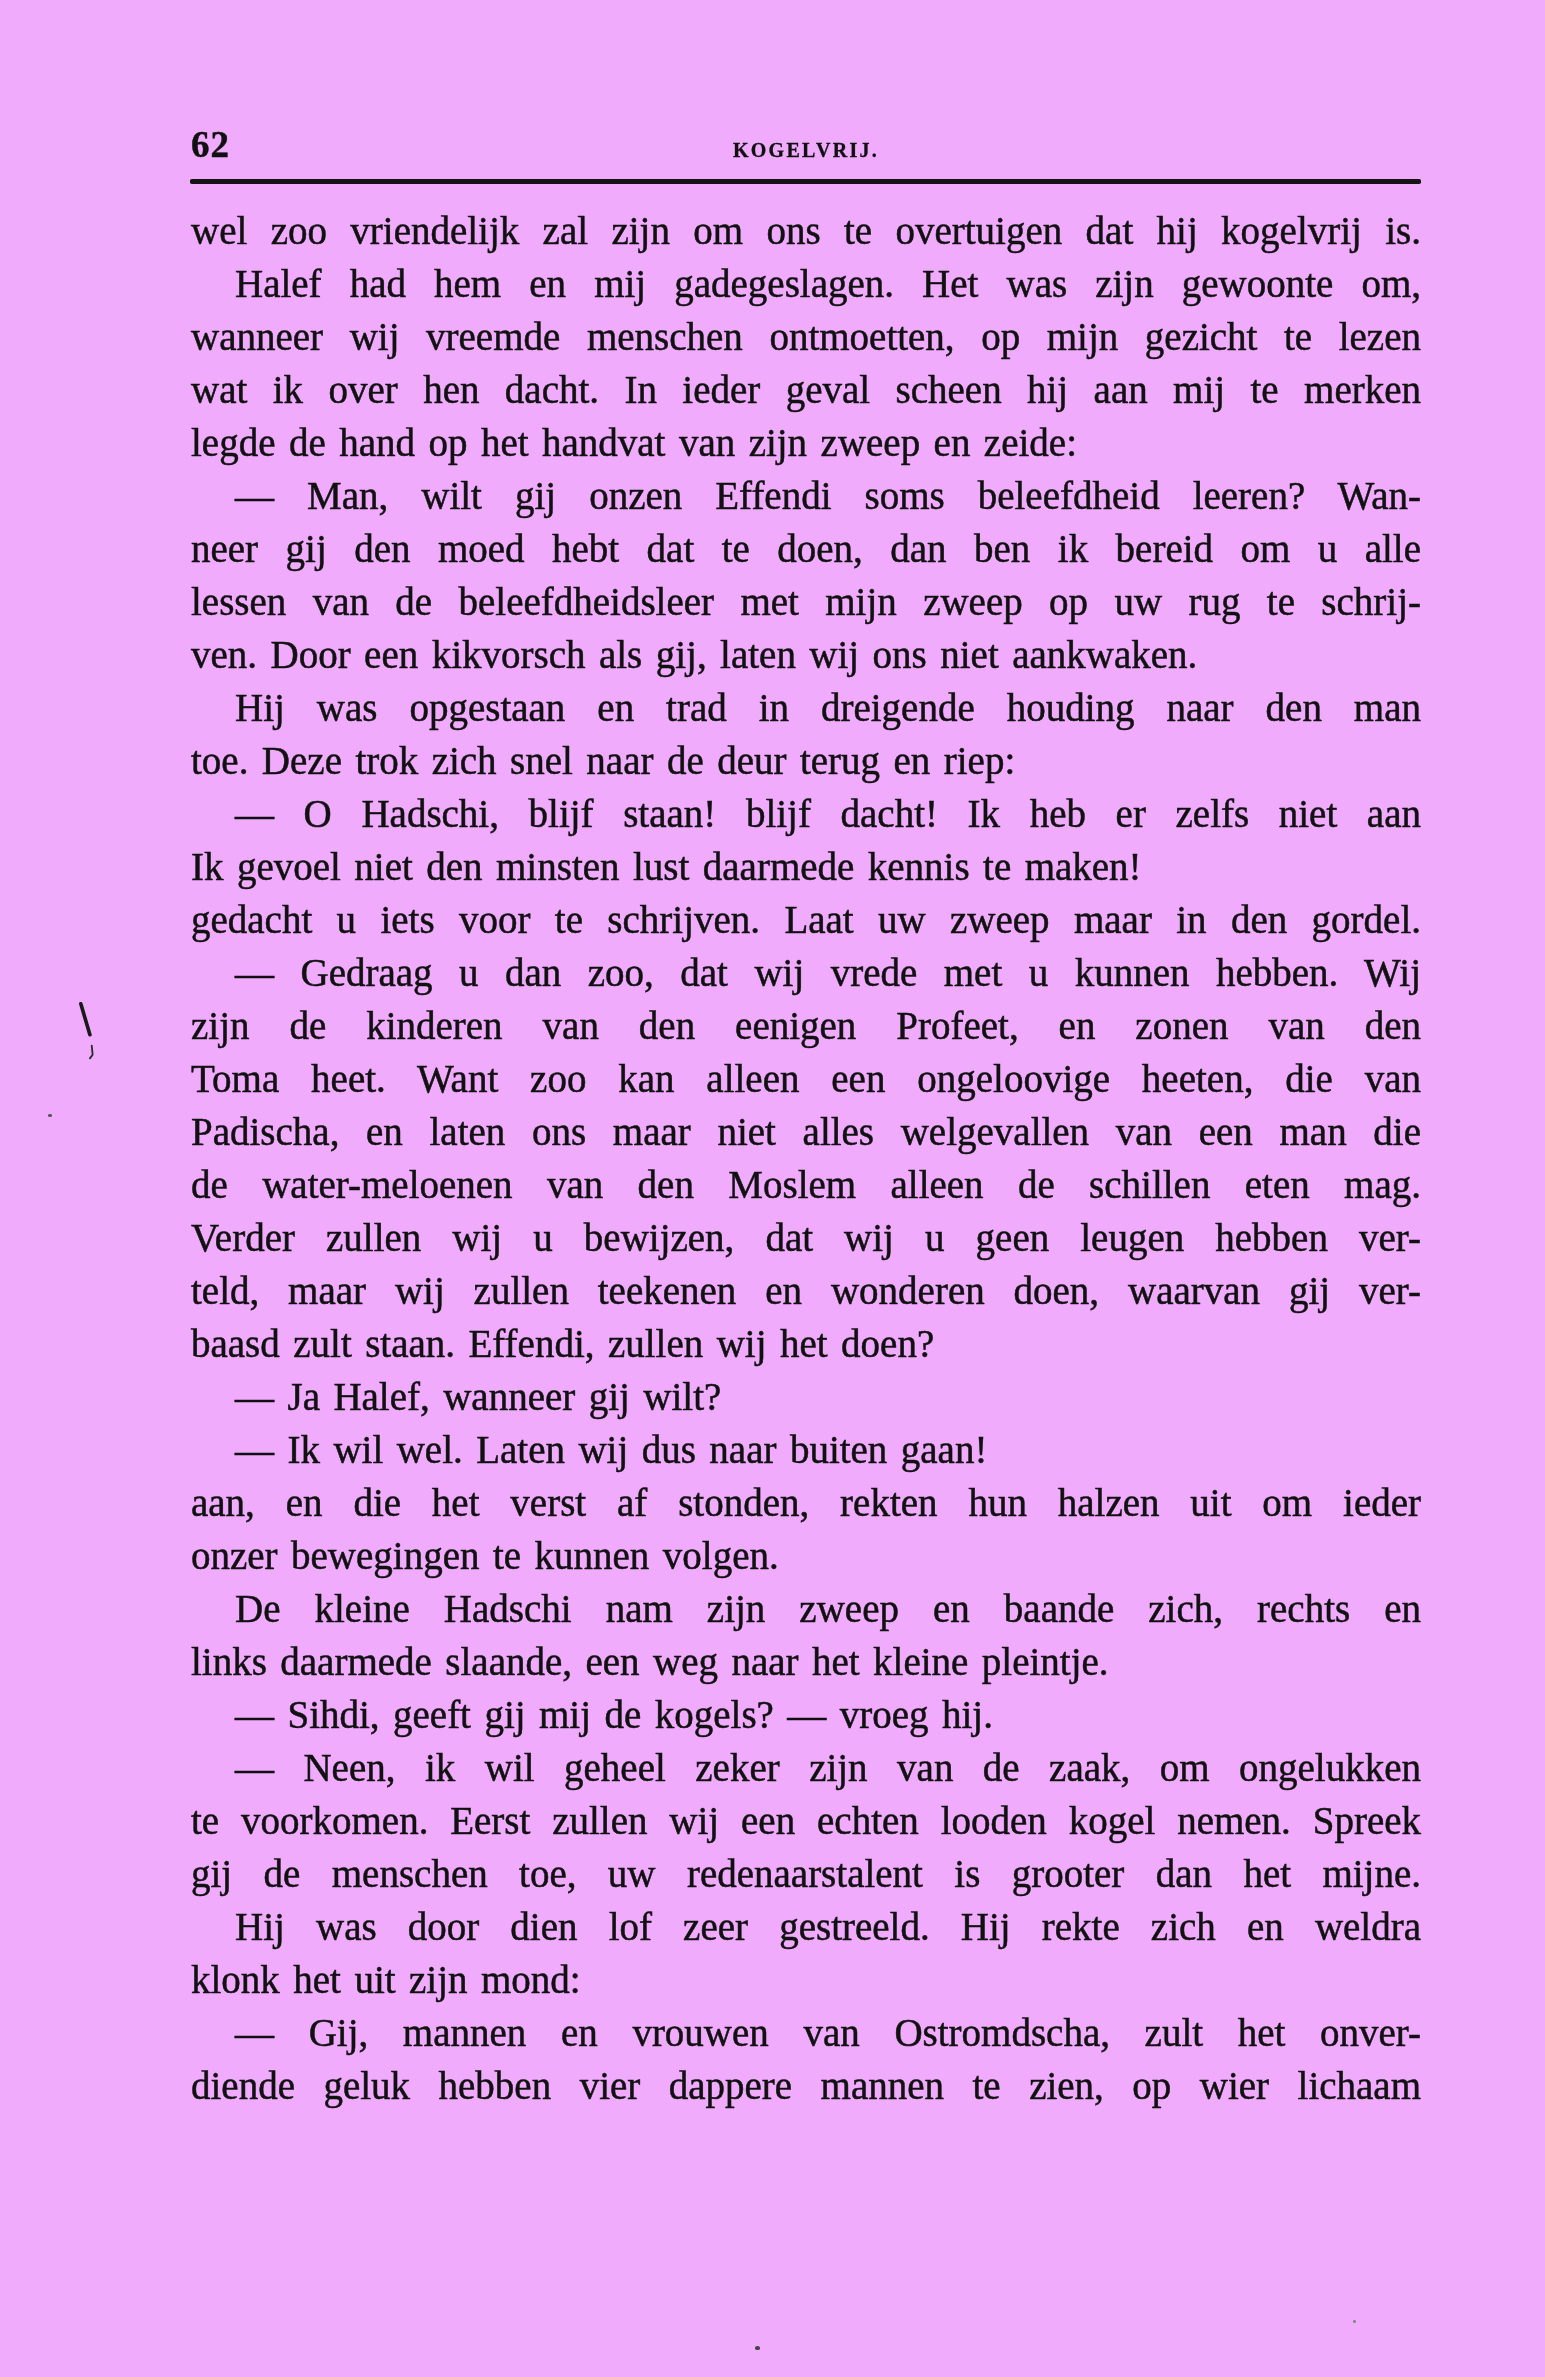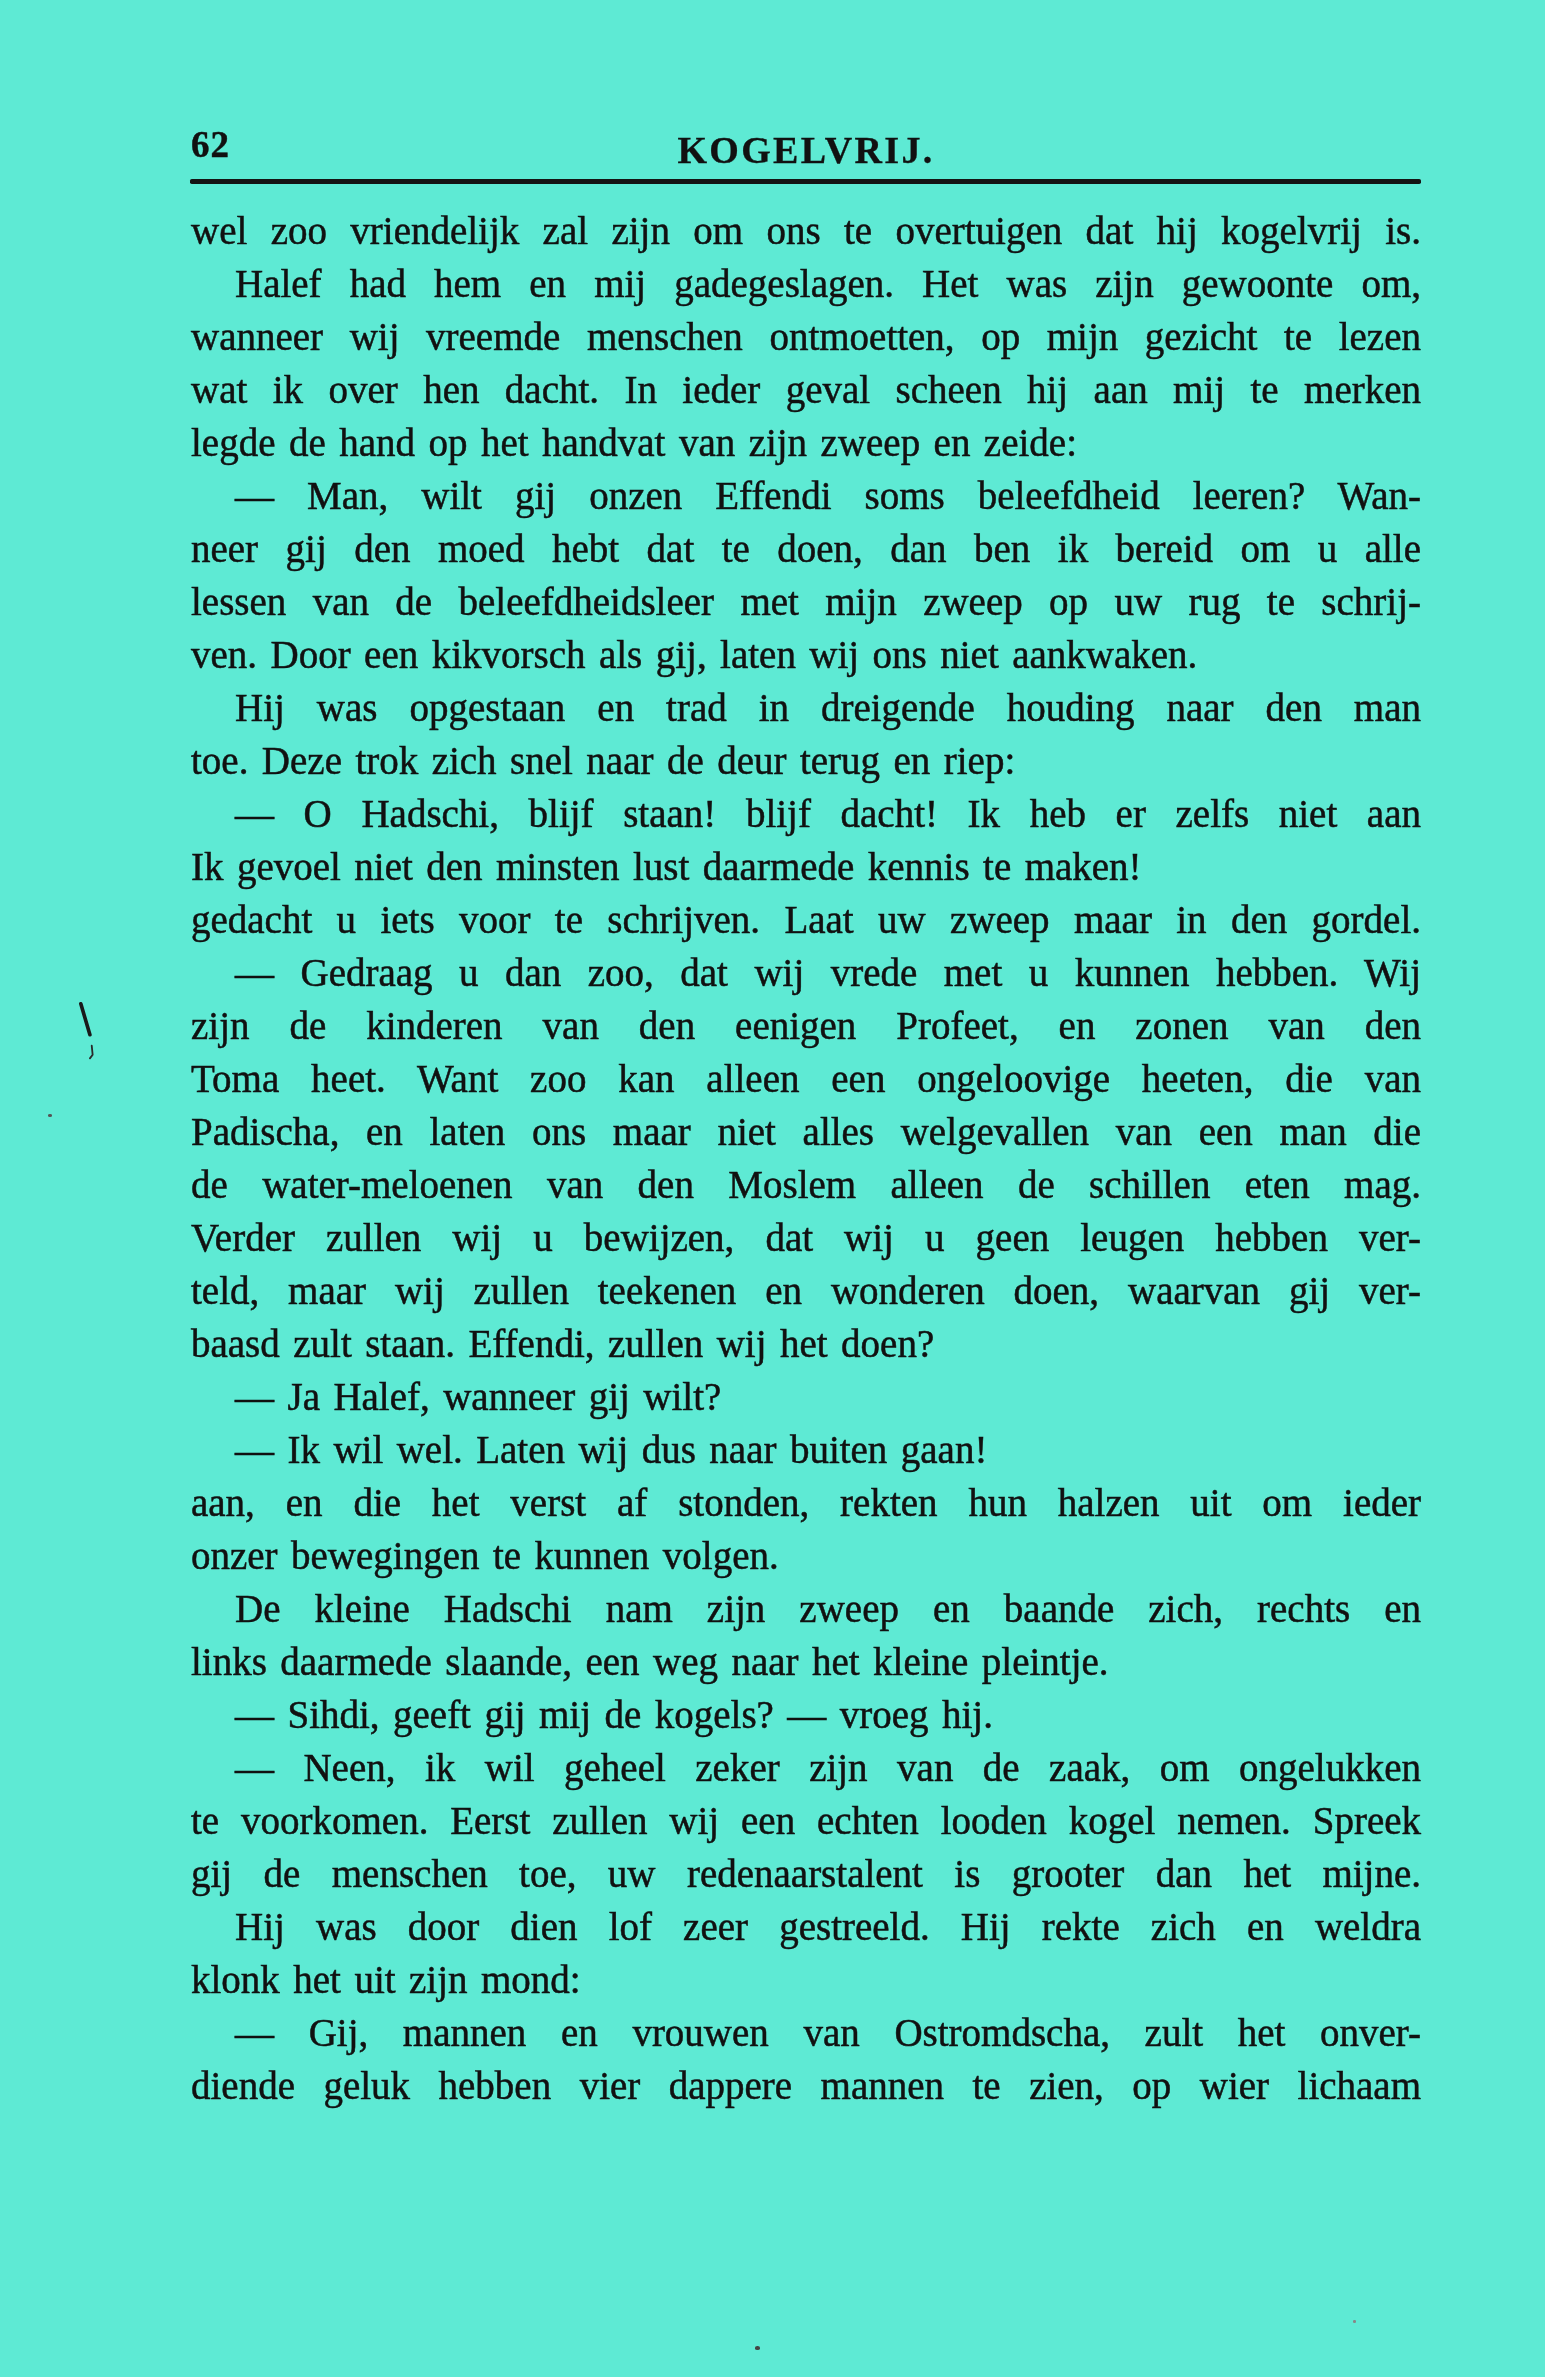--- a/index.html
+++ b/index.html
@@ -4,21 +4,21 @@
 <style>
   html, body {
     margin: 0;
     padding: 0;
     background: #ffffff;
   }
   .sheet {
     position: relative;
     width: 1545px;
     height: 2377px;
-    background: #5eead4;
+    background: #f0abfc;
     overflow: hidden;
     font-family: "Liberation Serif", "DejaVu Serif", serif;
     color: #111111;
   }
   
   .page-number {
     position: absolute;
     left: 191px;
     top: 126px;
     font-size: 37px;
@@ -26,21 +26,21 @@
     line-height: 37px;
     letter-spacing: 0.9px;
     -webkit-text-stroke: 0.4px #111;
   }
   .running-title {
     position: absolute;
     left: 191px;
     top: 135px;
     width: 1230px;
     text-align: center;
-    font-size: 38px;
+    font-size: 20px;
     line-height: 30px;
     letter-spacing: 2.3px;
     font-weight: 700;
     -webkit-text-stroke: 0.3px #111;
   }
   .head-rule {
     position: absolute;
     left: 190px;
     top: 179px;
     width: 1231px;

